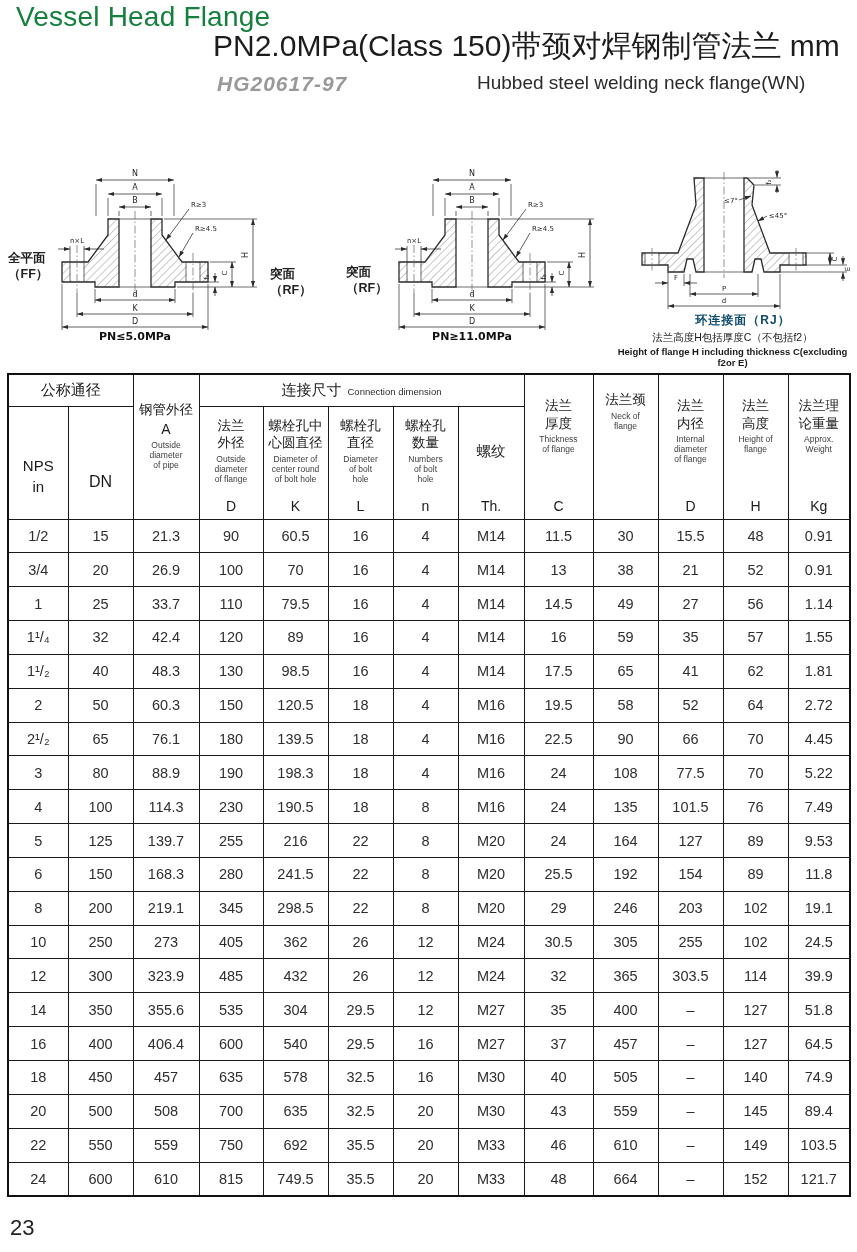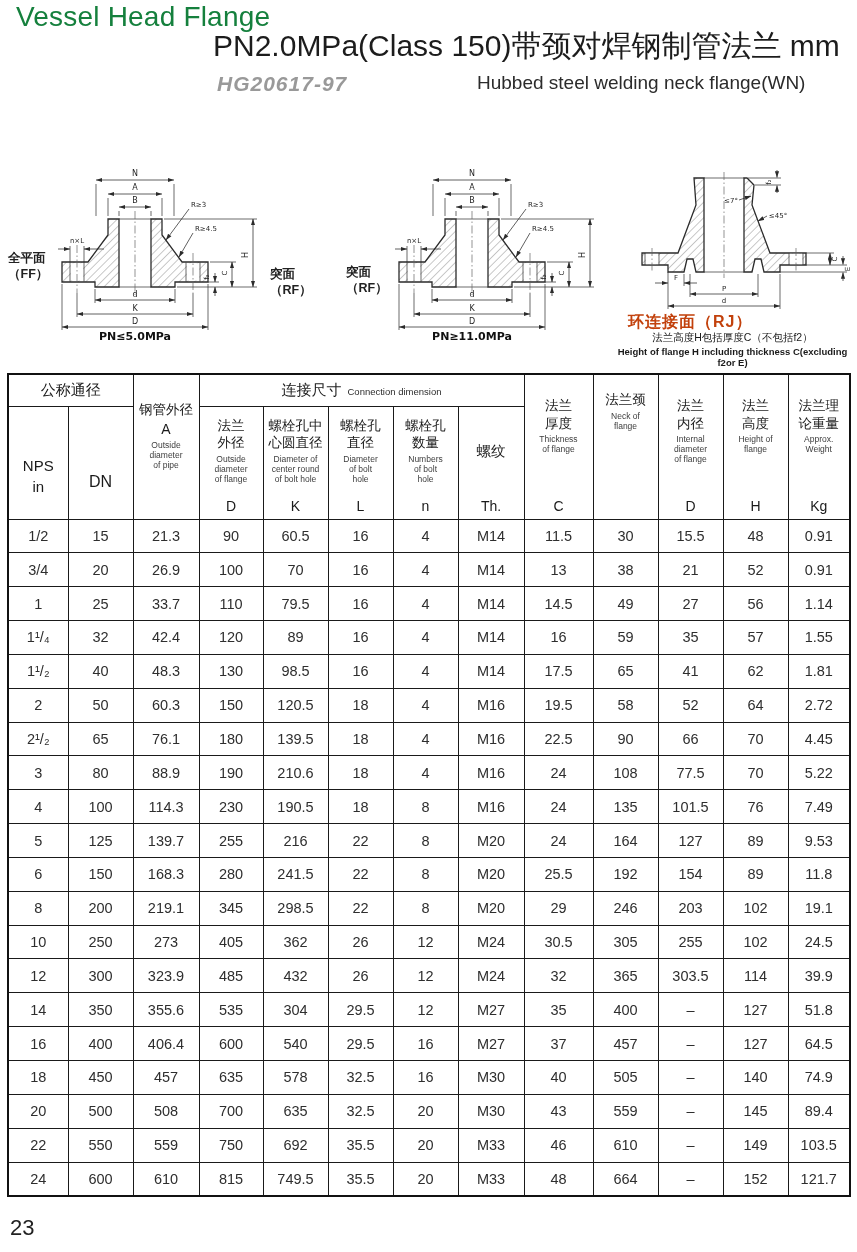--- a/index.html
+++ b/index.html
@@ -25,21 +25,21 @@
   .dim { stroke:#2b2b2b; stroke-width:0.75; }
   .cl  { stroke:#666;    stroke-width:0.7; stroke-dasharray:8 2.5 1.5 2.5; }
   text.dm  { font-size:8px;  fill:#1f1f1f; font-family:"DejaVu Sans", sans-serif; }
   text.dms { font-size:7px;  fill:#1f1f1f; font-family:"DejaVu Sans", sans-serif; }
   text.cap { font-size:11px; font-weight:bold; fill:#111; font-family:"DejaVu Sans", sans-serif; }
 
   .face { position:absolute; font-size:12.5px; font-weight:bold; color:#222; white-space:pre-line; line-height:1.3; }
   .face-ff  { left:8px;   top:250px; width:52px; }
   .face-rf1 { left:270px; top:266px; width:48px; }
   .face-rf2 { left:346px; top:264px; width:48px; }
-  .caption-rj { position:absolute; left:628px; top:312px; width:230px; text-align:left; font-size:16px; font-weight:bold; color:#c2410c; letter-spacing:1px; }
+  .caption-rj { position:absolute; left:628px; top:312px; width:230px; text-align:center; font-size:12px; font-weight:bold; color:#0c4a6e; letter-spacing:1px; }
   .notes { position:absolute; left:608px; top:331px; width:249px; text-align:center; color:#1a1a1a; }
   .note-cn { font-size:10.5px; font-weight:normal; margin-bottom:1px; }
   .note-en { font-size:9.5px;  font-weight:bold; }
 
   
   .tablewrap { position:absolute; left:7px; top:373px; }
   table { border-collapse:collapse; table-layout:fixed; width:842px; border:2px solid #111; }
   th, td { border:1px solid #1a1a1a; text-align:center; vertical-align:middle; padding:0; font-weight:normal; }
   thead tr.hr1 th { height:32px; font-size:15px; color:#1a1a1a; }
   thead tr.hr2 th { height:113px; }
@@ -514,21 +514,21 @@
             <td>90</td>
             <td>66</td>
             <td>70</td>
             <td>4.45</td>
           </tr>
           <tr>
             <td>3</td>
             <td>80</td>
             <td>88.9</td>
             <td>190</td>
-            <td>210.6</td>
+            <td>198.3</td>
             <td>18</td>
             <td>4</td>
             <td>M16</td>
             <td>24</td>
             <td>108</td>
             <td>77.5</td>
             <td>70</td>
             <td>5.22</td>
           </tr>
           <tr>

